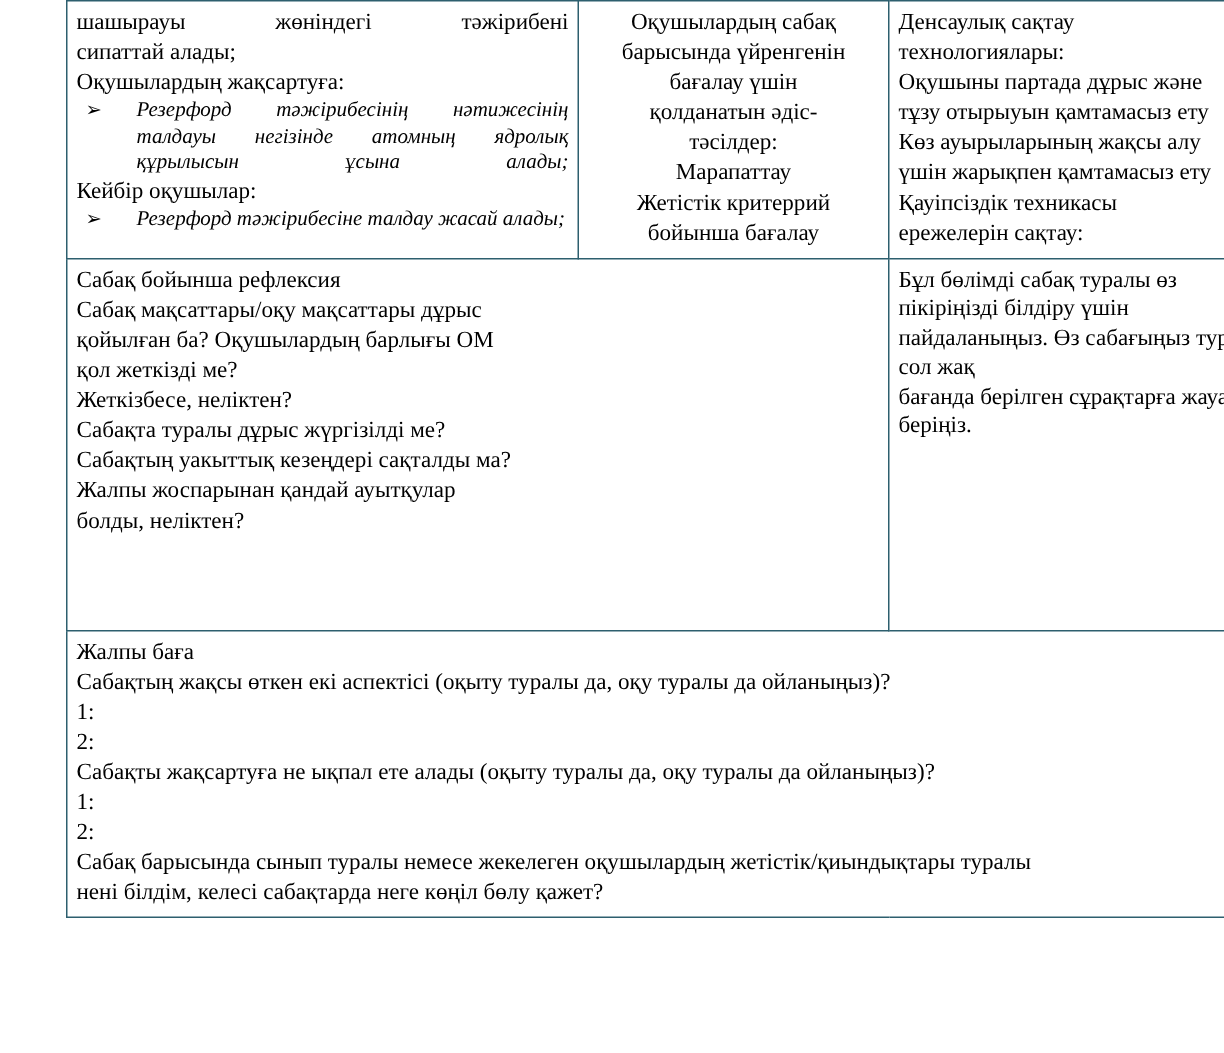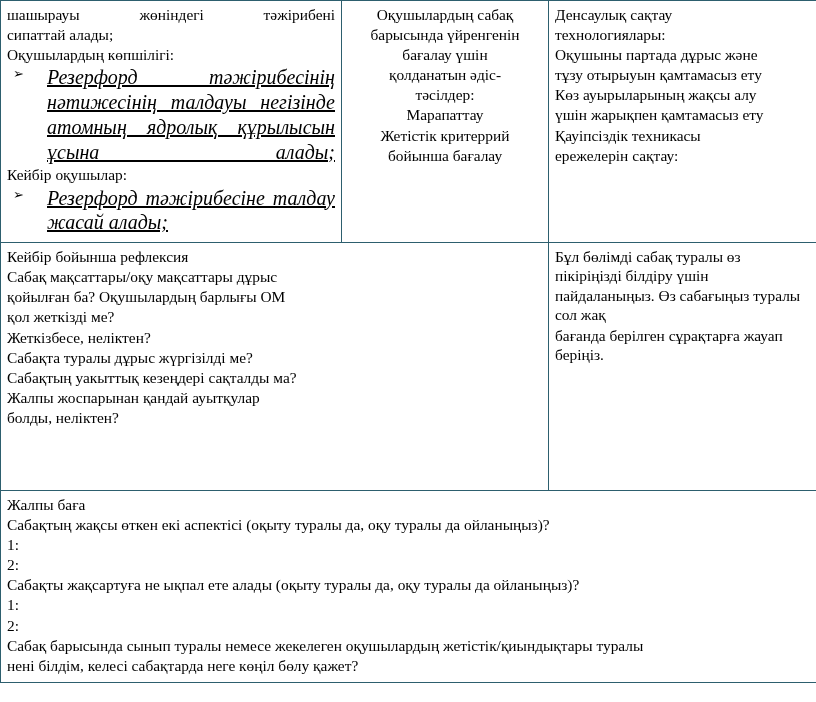--- a/index.html
+++ b/index.html
@@ -12,20 +12,21 @@
     width: 816px;
     height: 702px;
     font-family: "Liberation Serif", serif;
     color: #000000;
     overflow: hidden;
   }
   .page {
     width: 816px;
     height: 702px;
     position: relative;
+    padding-left: 44px;
   }
   table.doc {
     border-collapse: collapse;
     width: 816px;
     table-layout: fixed;
   }
   table.doc td {
     border: 1px solid #2d5f6e;
     vertical-align: top;
     padding: 4px 6px 6px 6px;
@@ -48,26 +49,25 @@
     flex: 0 0 auto;
     width: 26px;
     font-family: "DejaVu Sans", sans-serif;
     font-size: 13px;
     line-height: 1.32;
     padding-left: 6px;
   }
   .bullet-text {
     flex: 1 1 auto;
     font-style: italic;
-    font-size: 20px;
+    font-size: 14px;
     line-height: 1.24;
     text-align: justify;
     text-align-last: justify;
     padding-left: 14px;
-    text-decoration: underline;
   }
   .bullet-text.lastleft {
     text-align-last: left;
   }
   .c1 { width: 341px; }
   .c2 { width: 207px; text-align: center; }
   .c3 { width: 268px; }
   .mid-left { width: 375px; }
   .mid-right { width: 441px; margin-left: 34px; }
   .full { width: 816px; }
@@ -76,21 +76,21 @@
 </head>
 <body>
 
 <div class="page">
   <table class="doc">
     <tbody>
         <tr>
       <td class="c1 cell">
         <p class="just">шашырауы жөніндегі тәжірибені</p>
         <p>сипаттай алады;</p>
-        <p>Оқушылардың көпшілігі:</p>
+        <p>Оқушылардың жақсартуға:</p>
         <div class="bullet-row">
           <span class="bullet-glyph">➢</span>
           <span class="bullet-text">Резерфорд тәжірибесінің нәтижесінің талдауы негізінде атомның ядролық құрылысын ұсына алады;</span>
         </div>
         <p>Кейбір оқушылар:</p>
         <div class="bullet-row">
           <span class="bullet-glyph">➢</span>
           <span class="bullet-text lastleft">Резерфорд тәжірибесіне талдау жасай алады;</span>
         </div>
       </td>
@@ -110,21 +110,21 @@
         <p>Оқушыны партада дұрыс және</p>
         <p>тұзу отырыуын қамтамасыз ету</p>
         <p>Көз ауырыларының жақсы алу</p>
         <p>үшін жарықпен қамтамасыз ету</p>
         <p>Қауіпсіздік техникасы</p>
         <p>ережелерін сақтау:</p>
       </td>
     </tr>
     <tr>
       <td class="mid-left cell" colspan="2">
-        <p>Кейбір бойынша рефлексия</p>
+        <p>Сабақ бойынша рефлексия</p>
         <p>Сабақ мақсаттары/оқу мақсаттары дұрыс</p>
         <p>қойылған ба? Оқушылардың барлығы ОМ</p>
         <p>қол жеткізді ме?</p>
         <p>Жеткізбесе, неліктен?</p>
         <p>Сабақта туралы дұрыс жүргізілді ме?</p>
         <p>Сабақтың уакыттық кезеңдері сақталды ма?</p>
         <p>Жалпы жоспарынан қандай ауытқулар</p>
         <p>болды, неліктен?</p>
         <div class="spacer-tall"></div>
       </td>

